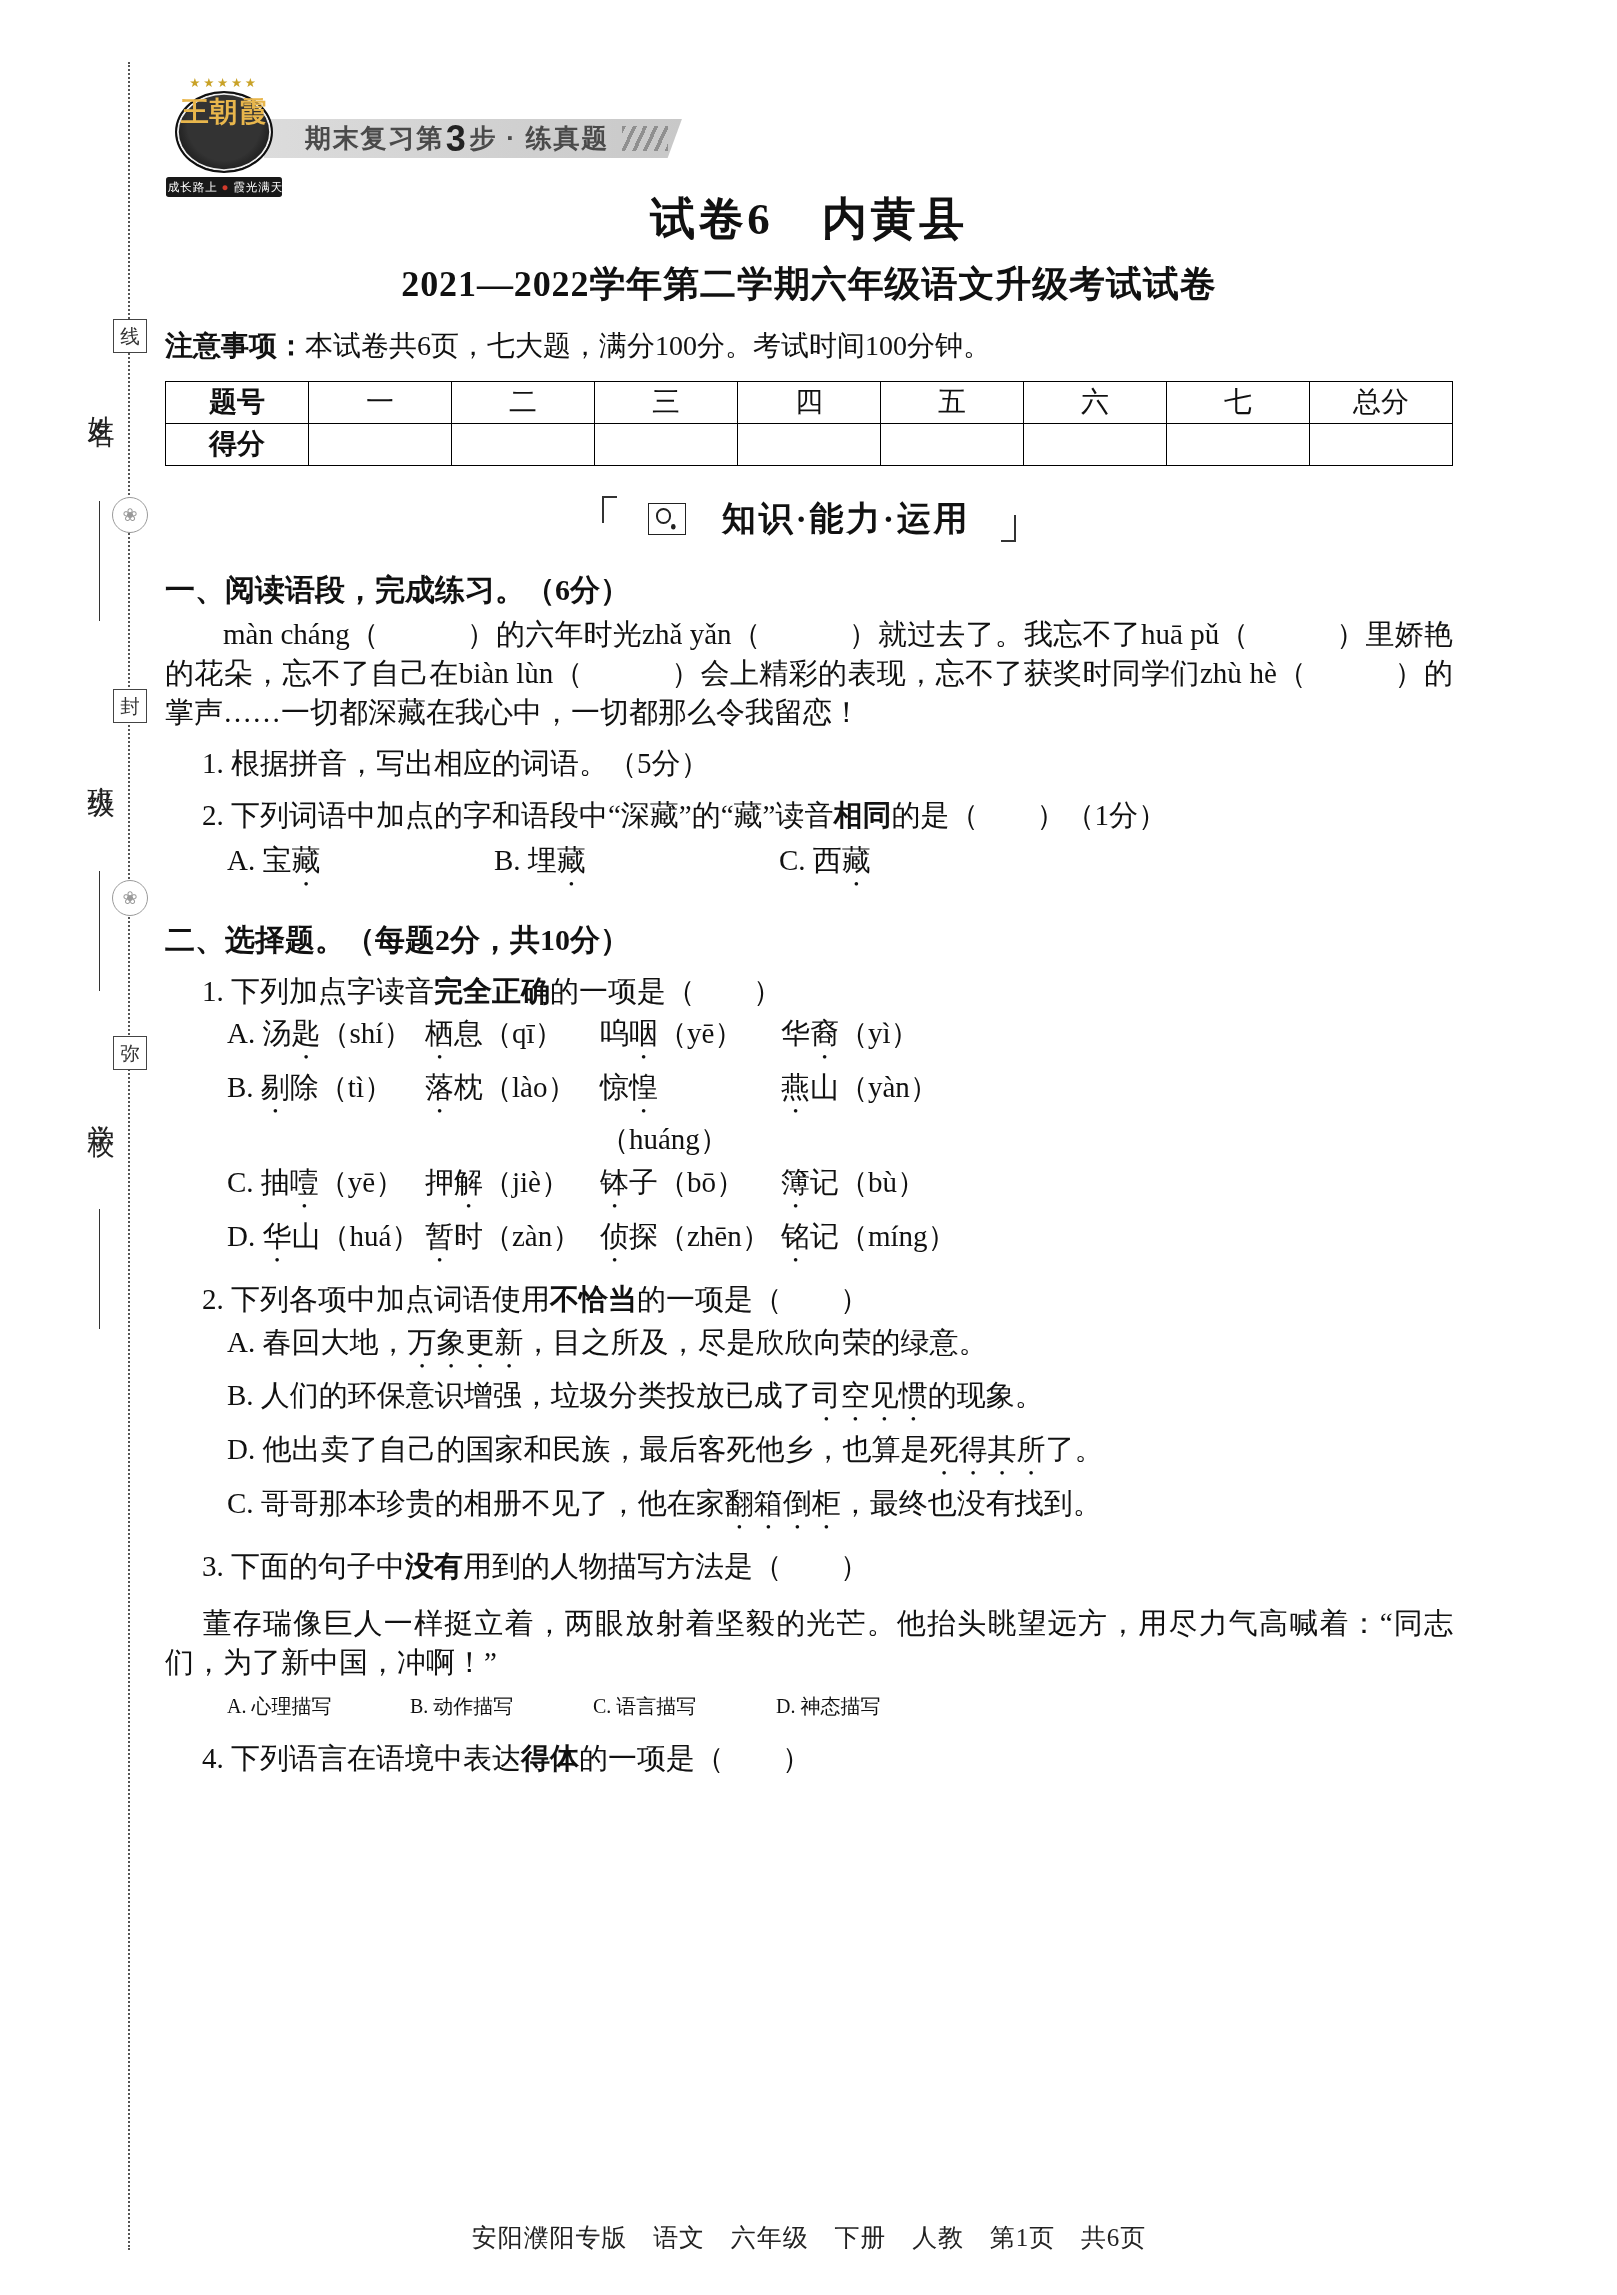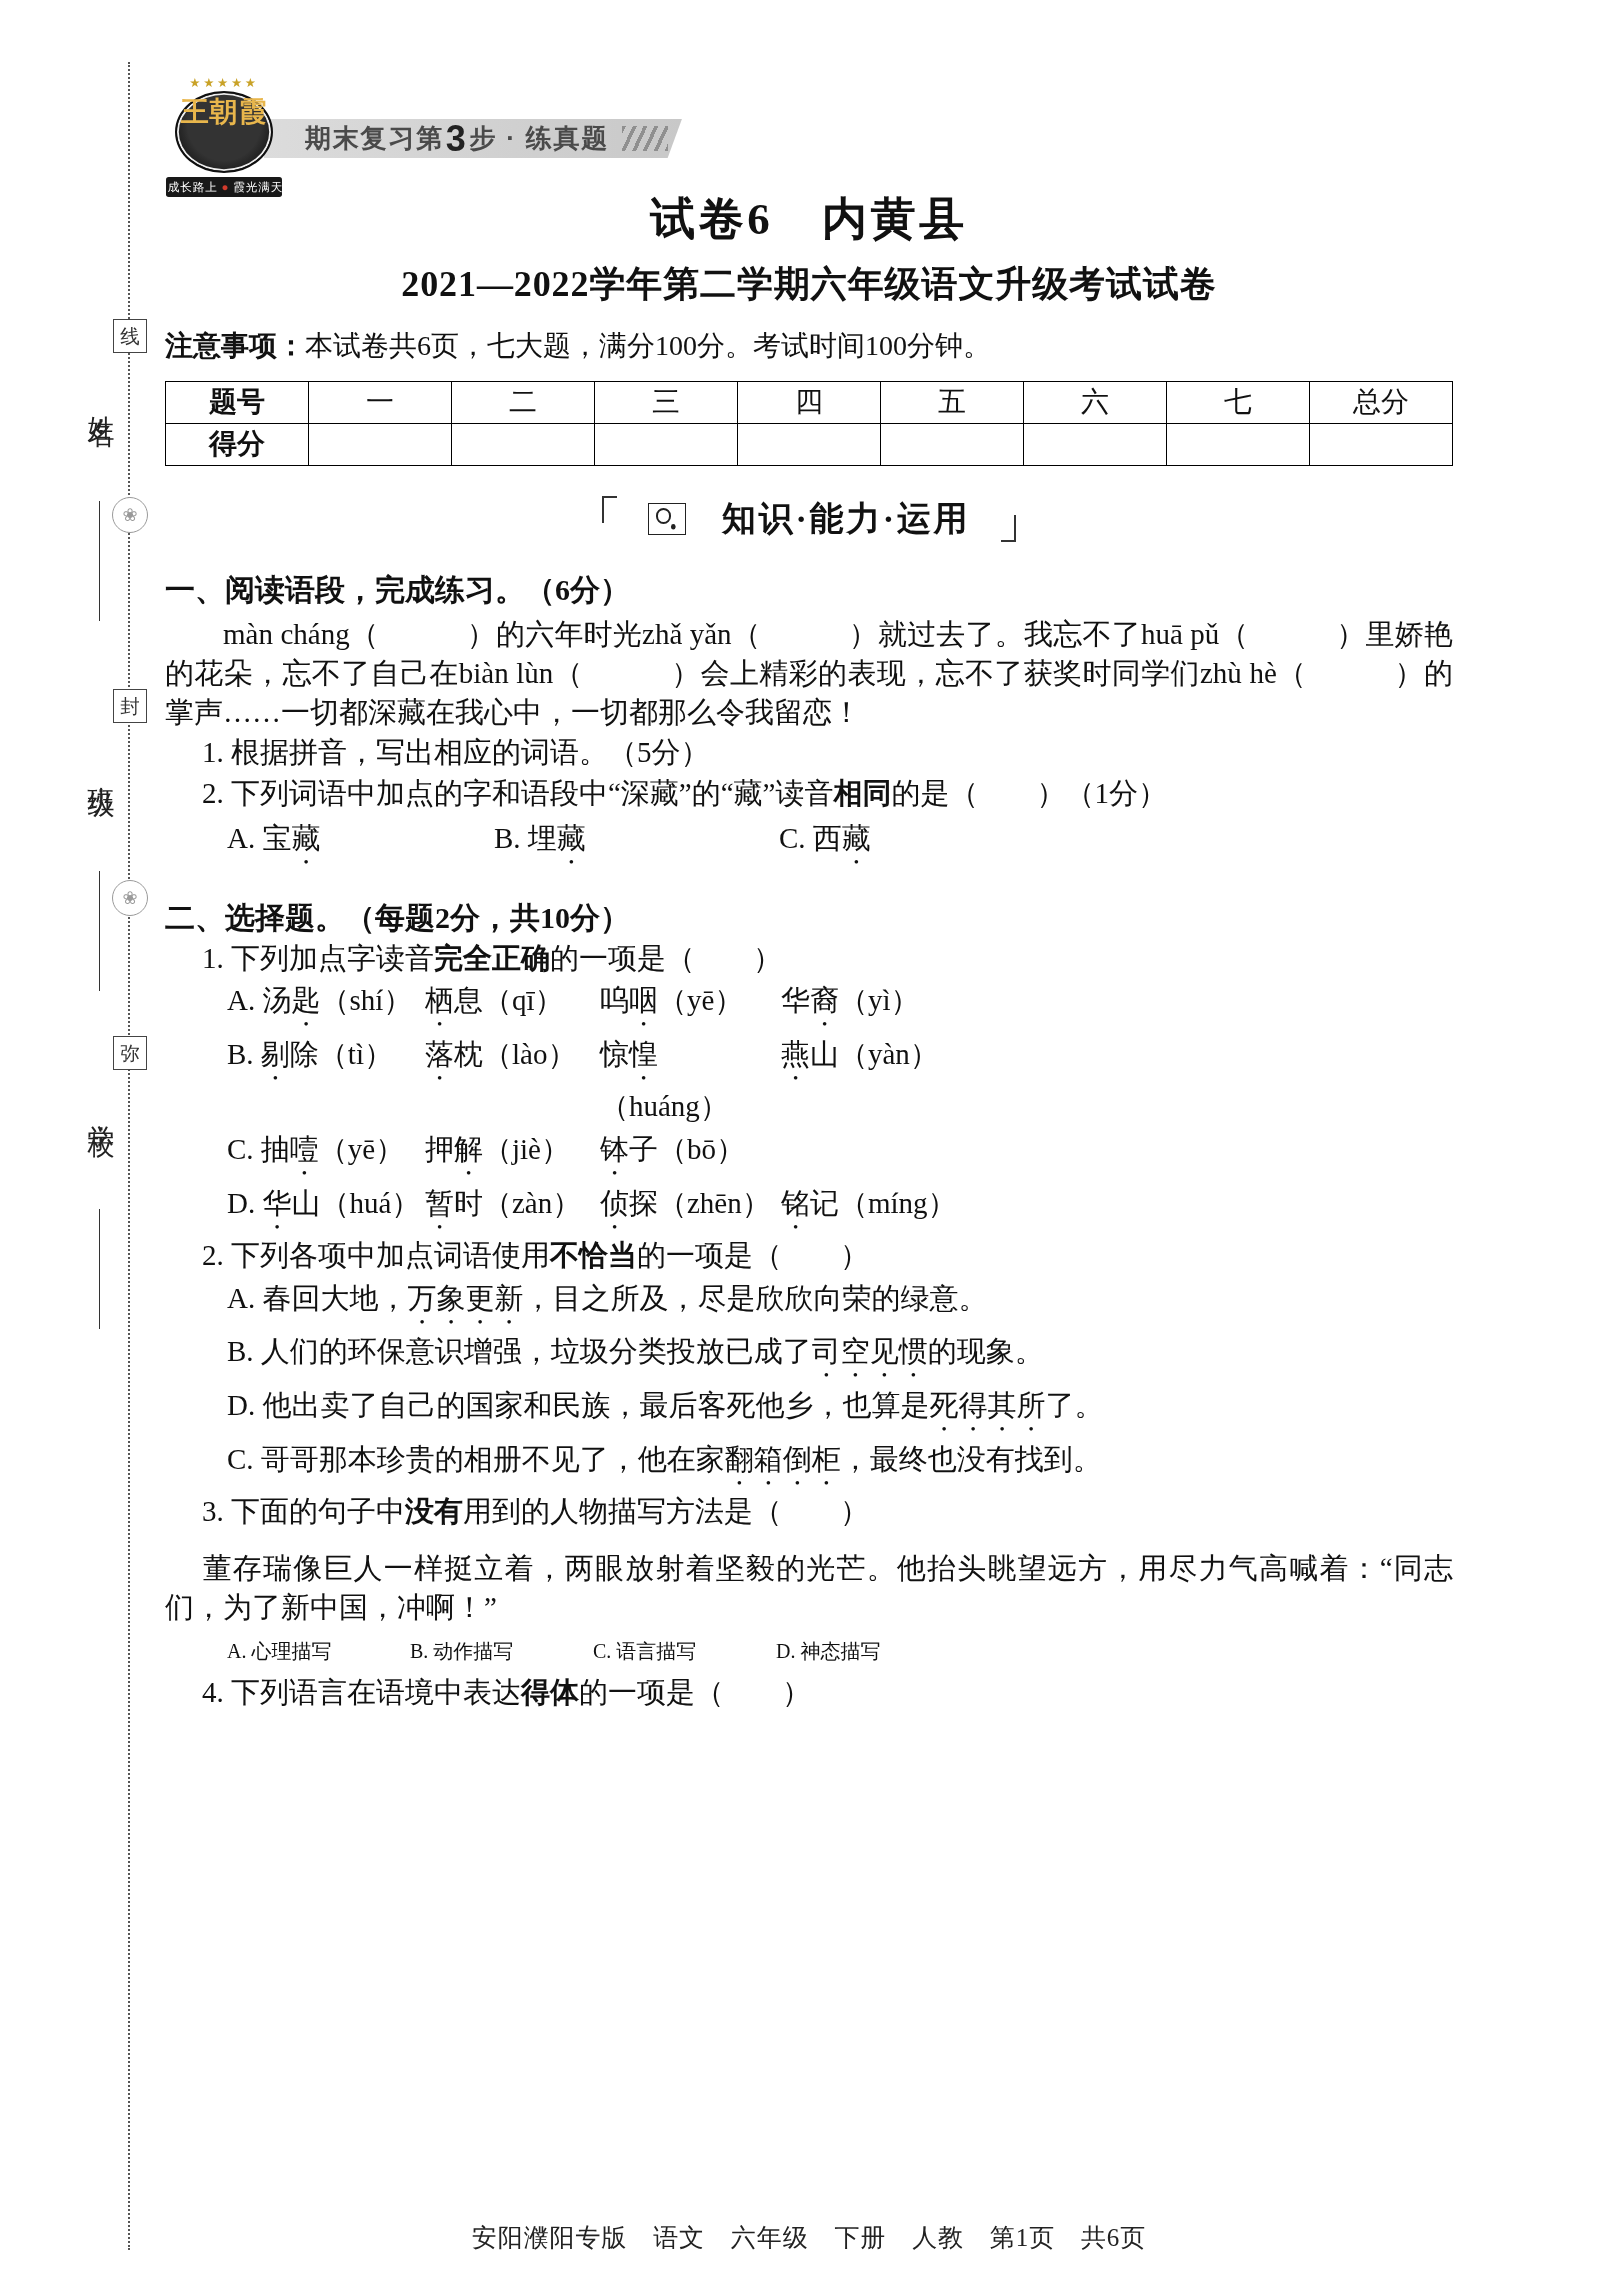--- a/index.html
+++ b/index.html
@@ -64,21 +64,21 @@
               margin-left:9px;align-self:flex-end;}
   .badge-icon{width:36px;height:30px;border:1.8px solid #222;background:#fff;
               position:relative;margin-right:14.3px;flex:0 0 auto;}
   .badge-icon::before{content:"";position:absolute;left:-7.1px;top:4.5px;width:36px;height:30px;
               border:1.8px solid #222;background:#fff;z-index:-1;}
   .badge-icon::after{content:"";position:absolute;left:7.1px;top:4.5px;width:11.6px;height:11.6px;
               border:2.7px solid #222;border-radius:50%;box-shadow:9.8px 10.7px 0 -5.3px #222;}
 
   .sec-head{margin-top:27px;font-size:30px;font-weight:bold;line-height:41px;}
   .para{font-size:29px;line-height:39px;text-align:justify;text-indent:2em;margin-top:5.3px;}
-  .sub{margin-left:37px;font-size:29px;line-height:41px;margin-top:0;}
+  .sub{margin-left:37px;font-size:29px;line-height:41px;margin-top:11px;}
   .optrow3{margin-left:62px;display:grid;grid-template-columns:267px 285px 1fr;
            font-size:29px;line-height:41px;margin-top:3.6px;}
   .optrow4{margin-left:62px;display:grid;grid-template-columns:198px 175px 181px 1fr;
            font-size:29px;line-height:41px;margin-top:1.8px;}
   .optrow4e{margin-left:62px;display:grid;grid-template-columns:183px 183px 183px 183px;
            font-size:20px;line-height:41px;margin-top:3.6px;}
   .optline{margin-left:62px;font-size:29px;line-height:41px;margin-top:1.8px;}
   .passage{font-size:29px;line-height:39px;text-align:justify;text-indent:1.3em;margin-top:17px;}
 
   .dot{ text-emphasis:filled dot; text-emphasis-position:under right;
@@ -189,20 +189,21 @@
     <div class="optrow4">
       <span>B. <span class="dot">剔</span>除（tì）</span>
       <span><span class="dot">落</span>枕（lào）</span>
       <span>惊<span class="dot">惶</span>（huáng）</span>
       <span><span class="dot">燕</span>山（yàn）</span>
     </div>
     <div class="optrow4">
       <span>C. 抽<span class="dot">噎</span>（yē）</span>
       <span>押<span class="dot">解</span>（jiè）</span>
       <span><span class="dot">钵</span>子（bō）</span>
+      <span><span class="dot">簿</span>记（bù）</span>
     </div>
     <div class="optrow4">
       <span>D. <span class="dot">华</span>山（huá）</span>
       <span><span class="dot">暂</span>时（zàn）</span>
       <span><span class="dot">侦</span>探（zhēn）</span>
       <span><span class="dot">铭</span>记（míng）</span>
     </div>
 
     <div class="sub">2. 下列各项中加点词语使用<b>不恰当</b>的一项是（　　）</div>
     <div class="optline">A. 春回大地，<span class="dot">万象更新</span>，目之所及，尽是欣欣向荣的绿意。</div>

